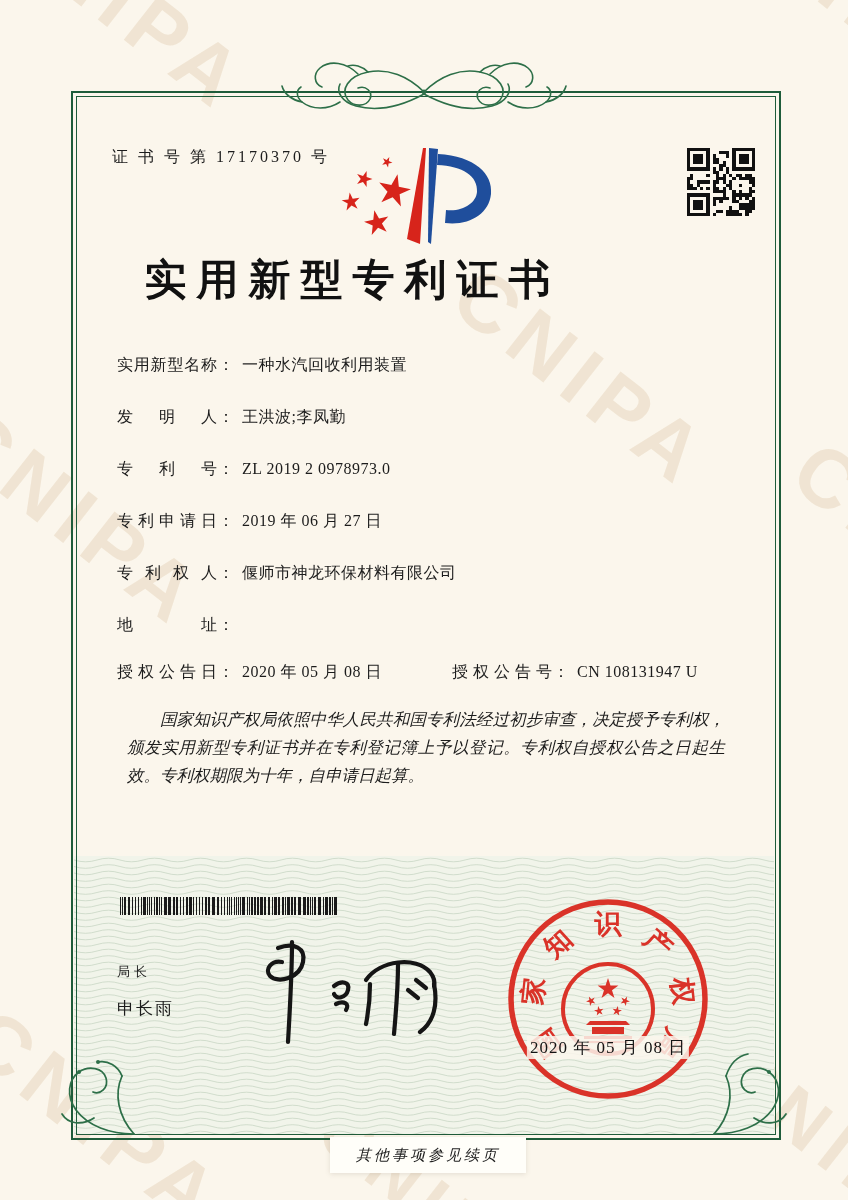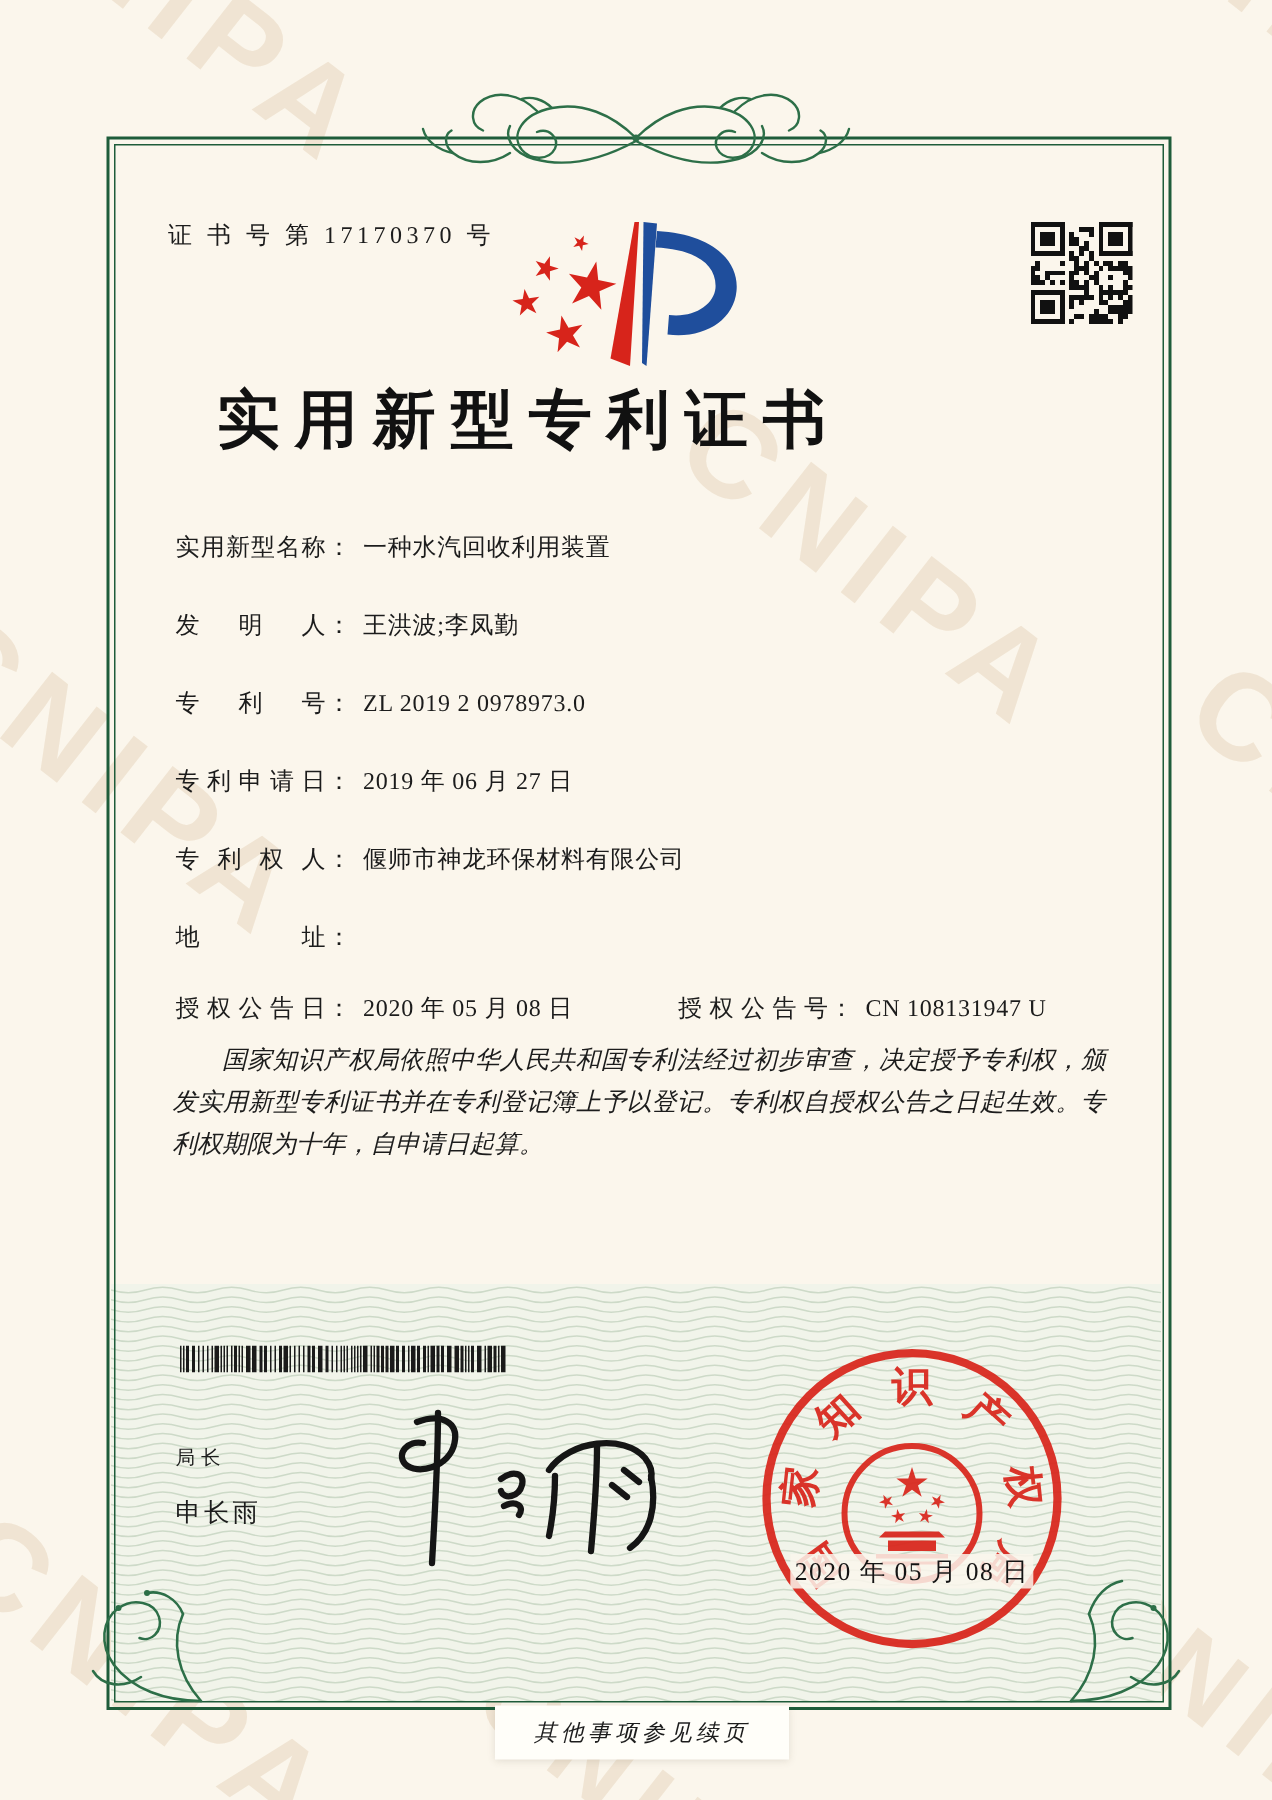--- a/index.html
+++ b/index.html
@@ -20,21 +20,21 @@
          font-weight:bold;letter-spacing:10px;color:#111;z-index:4;}
   
   .row{position:absolute;left:117px;z-index:4;font-size:16px;display:flex;align-items:baseline;}
   .jlabel{display:inline-flex;justify-content:space-between;width:100px;}
   .colon{margin-left:1px;}
   .val{margin-left:8px;letter-spacing:.5px;white-space:pre;}
   .grp2{position:absolute;left:335px;display:flex;align-items:baseline;white-space:nowrap;}
   
   .bodytext{position:absolute;left:115px;top:694px;width:622px;z-index:4;font-size:16.5px;
             line-height:28px;text-align:justify;font-style:italic;}
-  .bodytext p{margin:0;text-indent:2em;font-family:Liberation Mono, monospace;}
+  .bodytext p{margin:12px;text-indent:2em;}
   
   .sig-title{position:absolute;left:117px;top:963px;font-size:13px;letter-spacing:4px;z-index:4;}
   .sig-name{position:absolute;left:117px;top:997px;font-size:17px;letter-spacing:2px;z-index:4;}
   
   .seal-date{position:absolute;left:608px;top:1036px;transform:translateX(-50%);font-size:17px;
              color:#141414;letter-spacing:1px;z-index:6;background:rgba(250,246,236,.85);
              padding:0 3px;white-space:nowrap;}
   
   .pageinfo{position:absolute;left:72px;top:1092px;width:706px;text-align:center;font-size:14.5px;
             letter-spacing:2px;z-index:4;}

